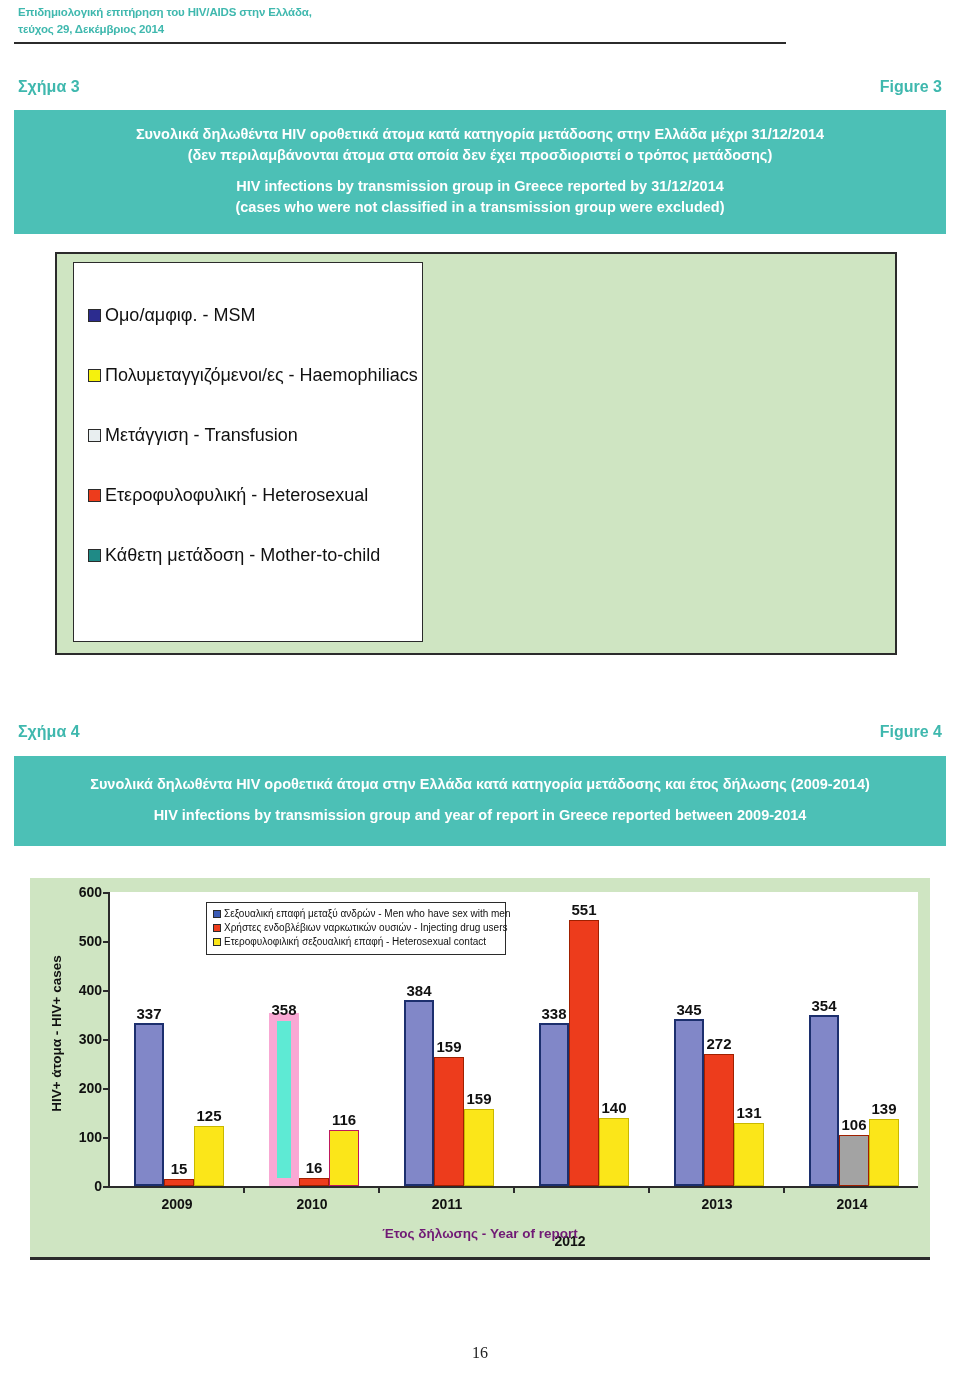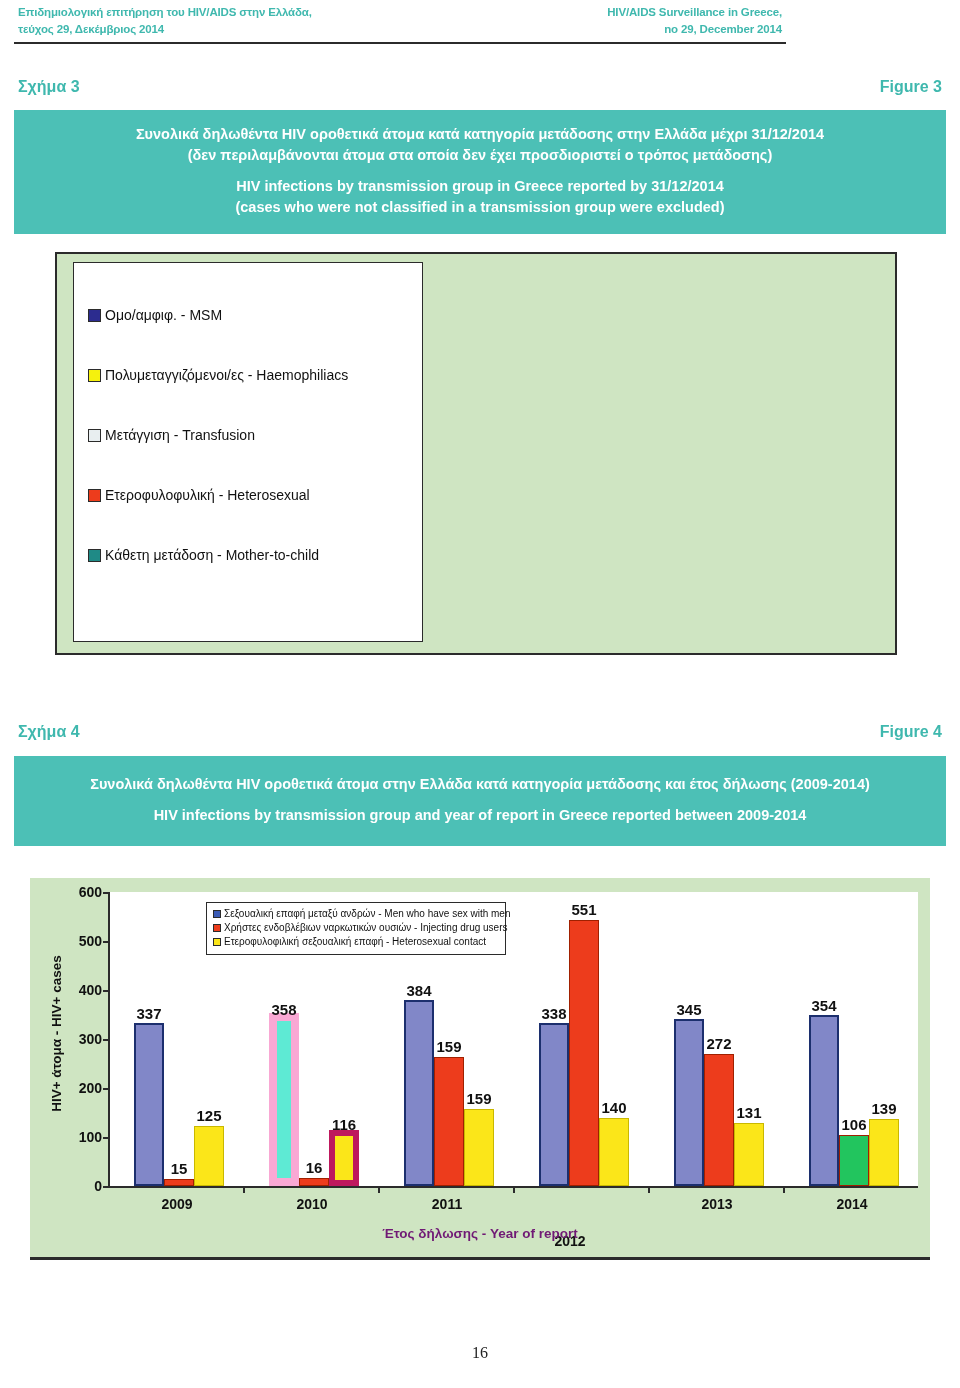--- a/index.html
+++ b/index.html
@@ -96,21 +96,21 @@
     height: 380px;
     background: #ffffff;
     border: 1px solid #2b2b2b;
     box-sizing: border-box;
     padding: 22px 0 0 14px;
   }
   .pie-legend .lrow {
     display: flex;
     align-items: center;
     height: 60px;
-    font-size: 14px;
+    font-size: 18px;
     color: #111;
     white-space: nowrap;
   }
   .pie-legend .swatch {
     width: 11px;
     height: 11px;
     border: 1px solid #2b2b2b;
     margin-right: 4px;
     flex: 0 0 auto;
   }
@@ -269,24 +269,20 @@
   }
 </style>
 </head>
 <body>
 
 <div class="runhead">
   <div class="side left">
     <div>Επιδημιολογική επιτήρηση του HIV/AIDS στην Ελλάδα,</div>
     <div>τεύχος 29, Δεκέμβριος 2014</div>
   </div>
-  <div class="side right">
-    <div>HIV/AIDS Surveillance in Greece,</div>
-    <div>no 29, December 2014</div>
-  </div>
   <div class="runhead-rule"></div>
 </div>
 
 <div class="fig-label-row" style="top:78px;">
   <span class="gr">Σχήμα 3</span>
   <span class="en">Figure 3</span>
 </div>
 
 <div class="title-band" style="top:110px; padding:14px 30px 16px 30px;">
   <div class="line">Συνολικά δηλωθέντα HIV οροθετικά άτομα κατά κατηγορία μετάδοσης στην Ελλάδα μέχρι 31/12/2014</div>
@@ -377,21 +373,21 @@
       <div class="xcat" style="left:67px;">2009</div>
     </div>
 
     <div class="group" style="left:135px; width:135px;">
       <div class="bar" style="left:24px;  height:58.87%; background:#5eead4; border:8px solid #f9a8d4;">
         <span class="vlabel">358</span>
       </div>
       <div class="bar" style="left:54px;  height:2.63%;  background:#ed3c1c; border:1px solid #a02000;">
         <span class="vlabel">16</span>
       </div>
-      <div class="bar" style="left:84px;  height:19.08%; background:#fbe619; border:6px solid #be185d;">
+      <div class="bar" style="left:84px;  height:19.08%; background:#fbe619; border:1px solid #be185d;">
         <span class="vlabel">116</span>
       </div>
       <div class="xtick" style="left:133px;"></div>
       <div class="xcat" style="left:67px;">2010</div>
     </div>
 
     <div class="group" style="left:270px; width:135px;">
       <div class="bar" style="left:24px;  height:63.16%; background:#8187c8; border:2px solid #1c2f6e;">
         <span class="vlabel">384</span>
       </div>
@@ -430,21 +426,21 @@
         <span class="vlabel">131</span>
       </div>
       <div class="xtick" style="left:133px;"></div>
       <div class="xcat" style="left:67px;">2013</div>
     </div>
 
     <div class="group" style="left:675px; width:135px;">
       <div class="bar" style="left:24px;  height:58.22%; background:#8187c8; border:2px solid #1c2f6e;">
         <span class="vlabel">354</span>
       </div>
-      <div class="bar" style="left:54px;  height:17.43%; background:#22c55e; border:1px solid #a02000;">
+      <div class="bar" style="left:54px;  height:17.43%; background:#a3a3a3; border:1px solid #a02000;">
         <span class="vlabel">106</span>
       </div>
       <div class="bar" style="left:84px;  height:22.86%; background:#fbe619; border:1px solid #c9b800;">
         <span class="vlabel">139</span>
       </div>
       <div class="xcat" style="left:67px;">2014</div>
     </div>
 
   </div>
 

